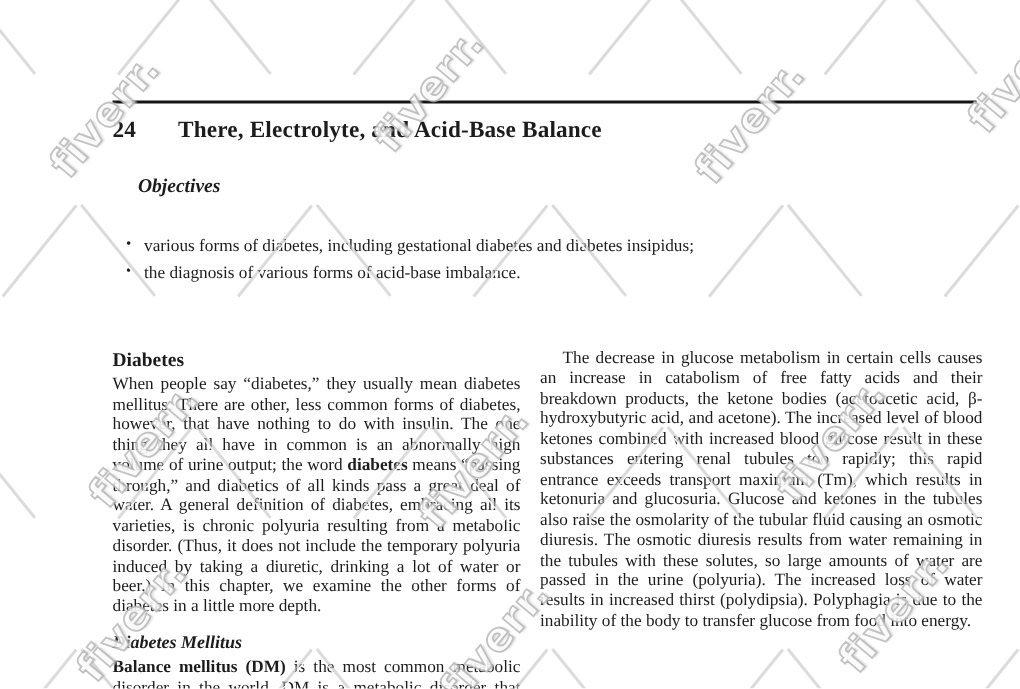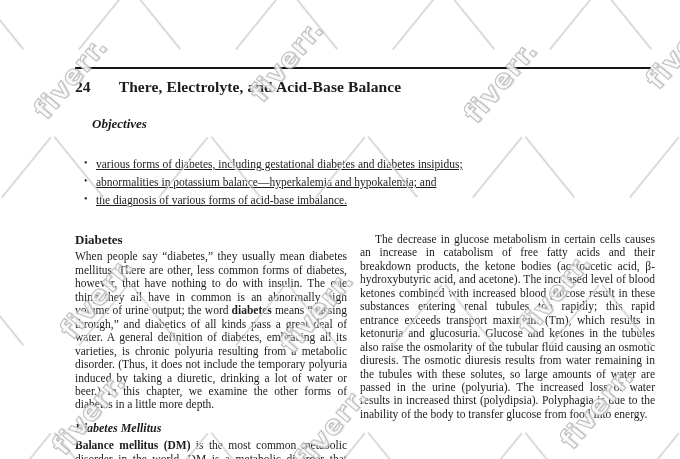--- a/index.html
+++ b/index.html
@@ -33,21 +33,21 @@
   }
   .objectives-intro {
     position: absolute; left: 75px; top: 138px;
     margin: 0; font-size: 11.5px;
   }
   .objectives-list {
     position: absolute; left: 96px; top: 155px;
     margin: 0; padding: 0; list-style: none;
     font-size: 11.5px; line-height: 18.2px; width: 540px;
   }
-  .objectives-list li { position: relative; text-decoration: underline; }
+  .objectives-list li { position: relative; }
   .objectives-list li::before {
     content: "\2022";
     position: absolute; left: -12px; top: -1px; font-size: 10px;
   }
 
   .columns {
     position: absolute; left: 75px; top: 233px;
     width: 580px; display: flex; gap: 13px;
     font-size: 11.5px; line-height: 13.45px; text-align: justify;
   }
@@ -97,21 +97,20 @@
 
   <h1 class="chapter-title">
     <span class="chapter-number">24</span><span>There, Electrolyte, and Acid-Base Balance</span>
   </h1>
 
   <h2 class="objectives-heading">Objectives</h2>
 
 
   <ul class="objectives-list">
     <li>various forms of diabetes, including gestational diabetes and diabetes insipidus;</li>
-    <li>abnormalities in potassium balance—hyperkalemia and hypokalemia; and</li>
     <li>the diagnosis of various forms of acid-base imbalance.</li>
   </ul>
 
   <div class="columns">
     <div class="col-left">
       <h3 class="section-heading">Diabetes</h3>
       <p class="body-para"><span>When people say “diabetes,” they usually mean diabetes mellitus. There are other, less common forms of diabetes, however, that have nothing to do with insulin. The one thing they all have in common is an abnormally high volume of urine output; the word </span><span class="seg-b">diabetes</span><span> means “passing through,” and diabetics of all kinds pass a great deal of water. A general definition of diabetes, embracing all its varieties, is chronic polyuria resulting from a metabolic disorder. (Thus, it does not include the temporary polyuria induced by taking a diuretic, drinking a lot of water or beer.) In this chapter, we examine the other forms of diabetes in a little more depth.</span></p>
       <h4 class="subsection-heading">Diabetes Mellitus</h4>
       <p class="body-para"><span class="seg-b">Balance mellitus (DM)</span><span> is the most common metabolic disorder in the world. DM is a metabolic disorder that primarily affects glucose (carbohydrate) metabolism, but can indirectly affect lipid and protein metabolisms. This condition results either</span></p>
     </div>

